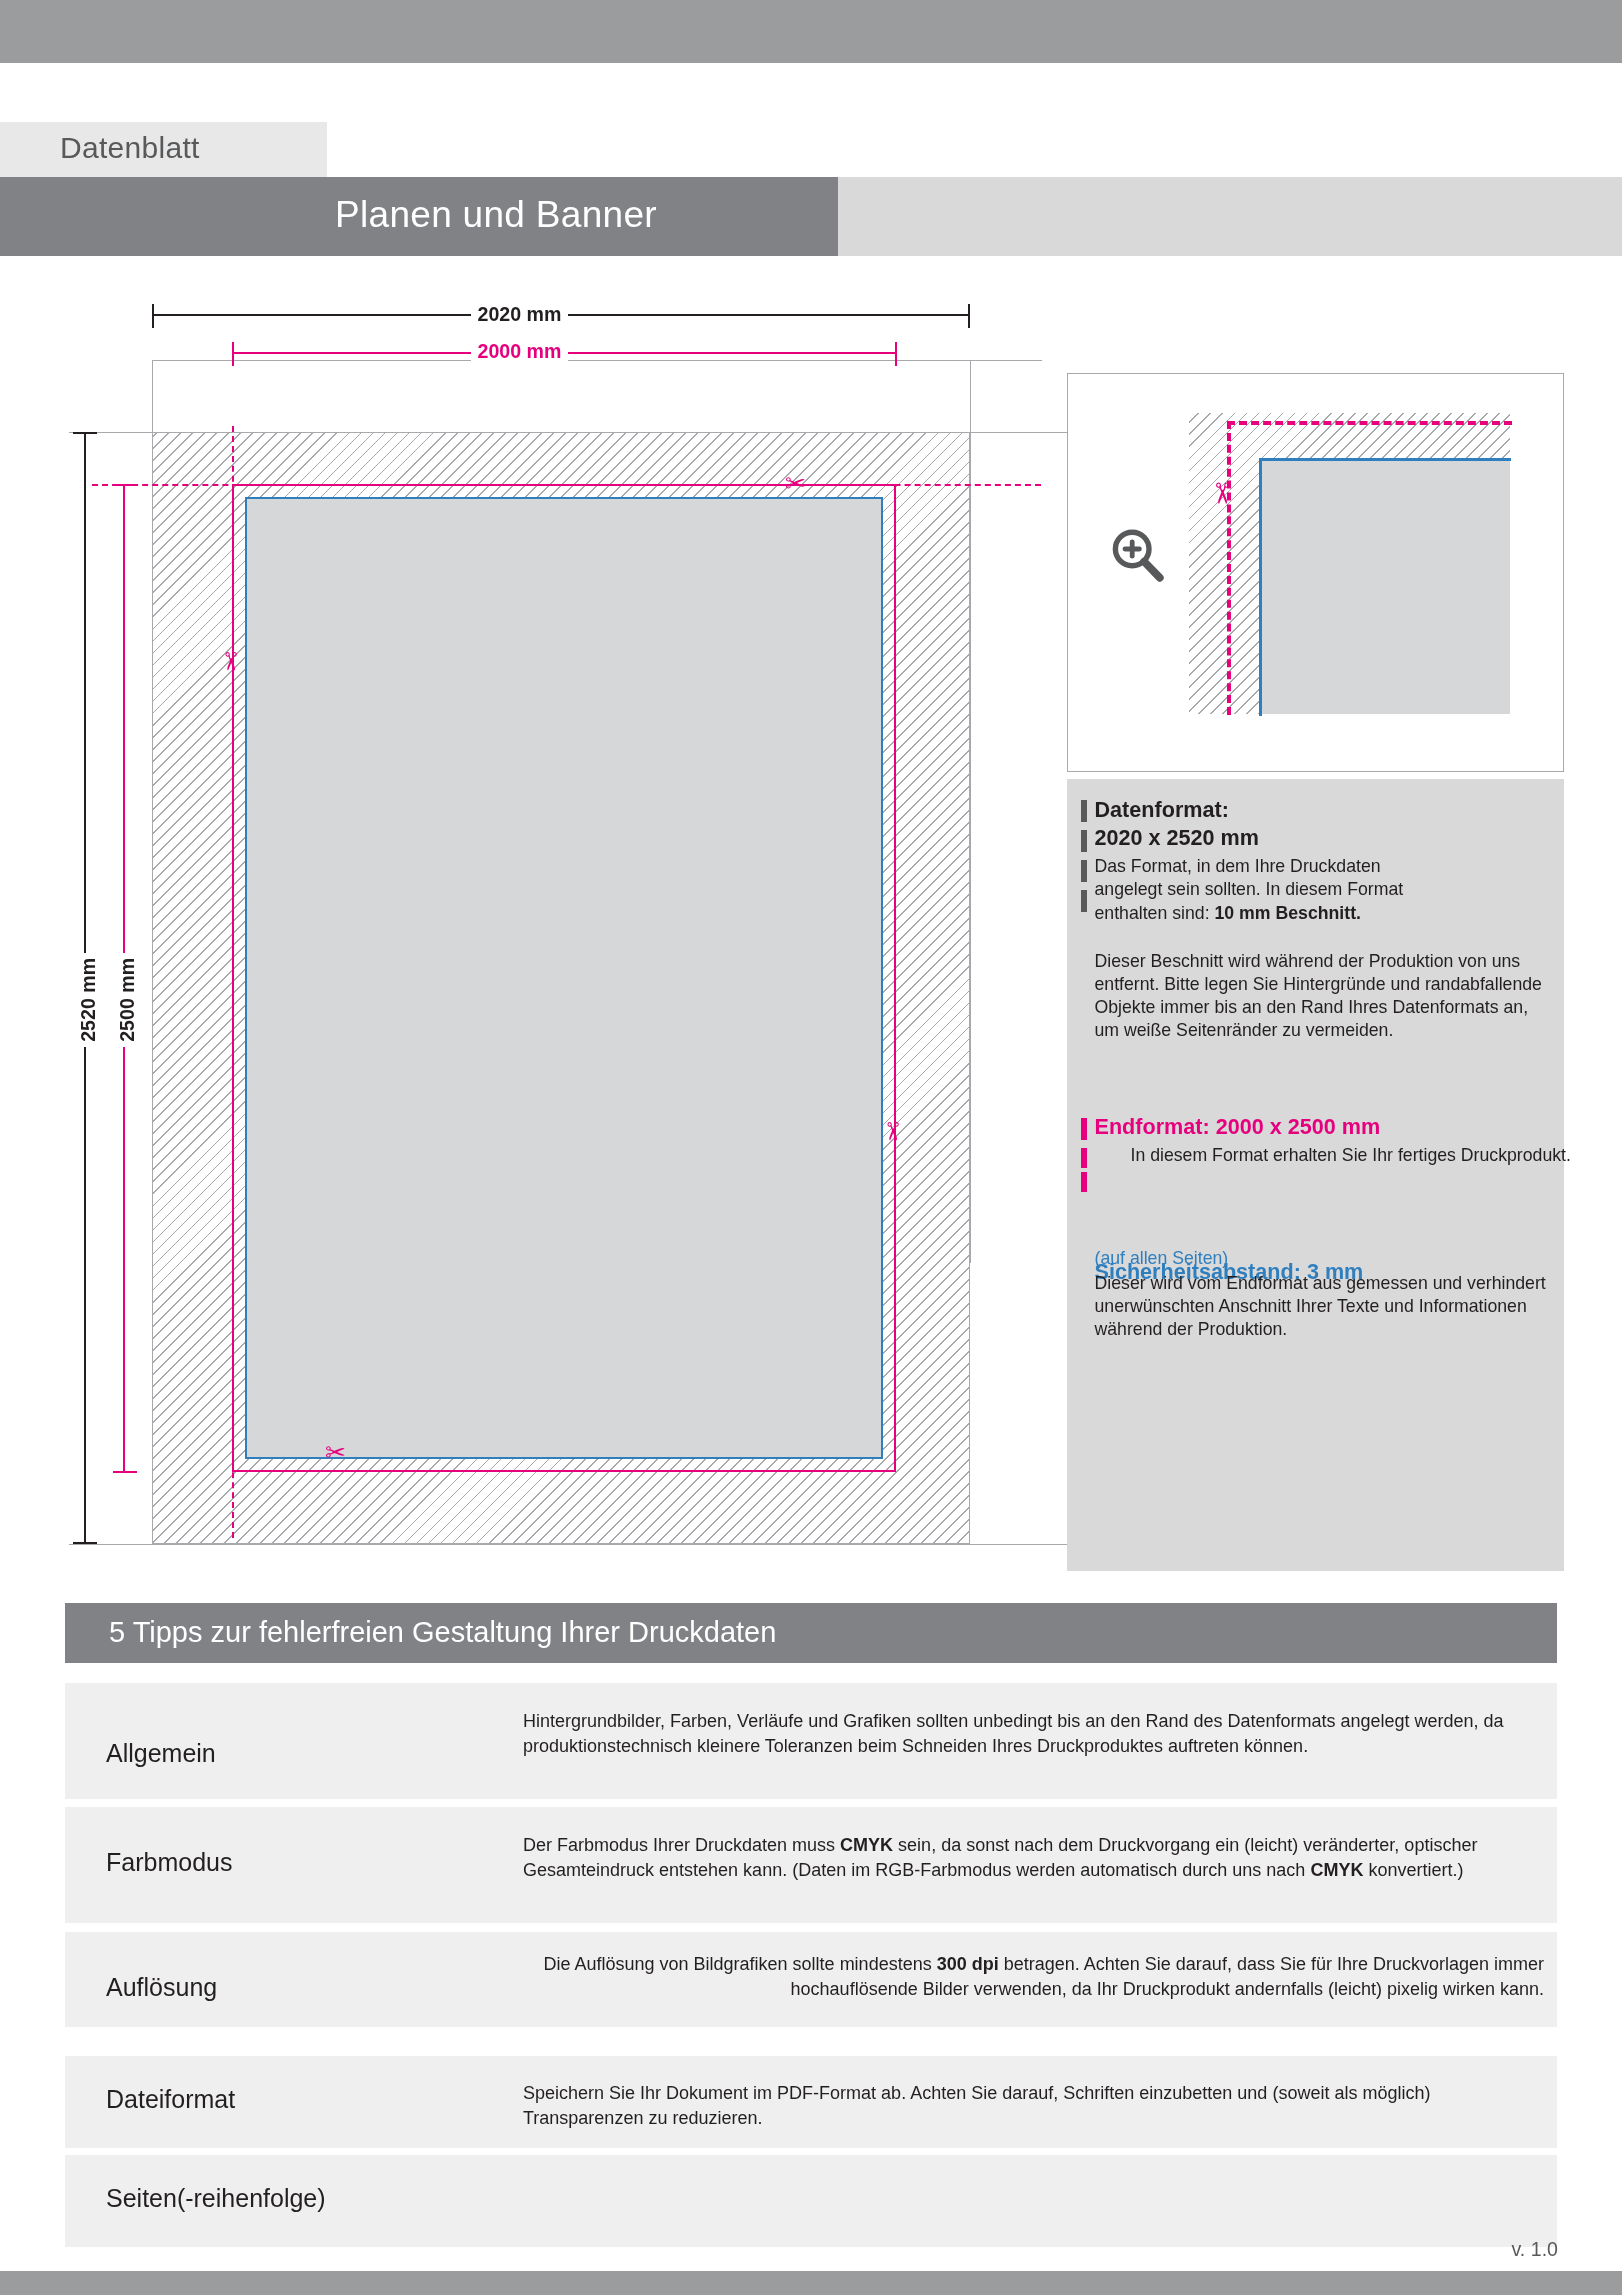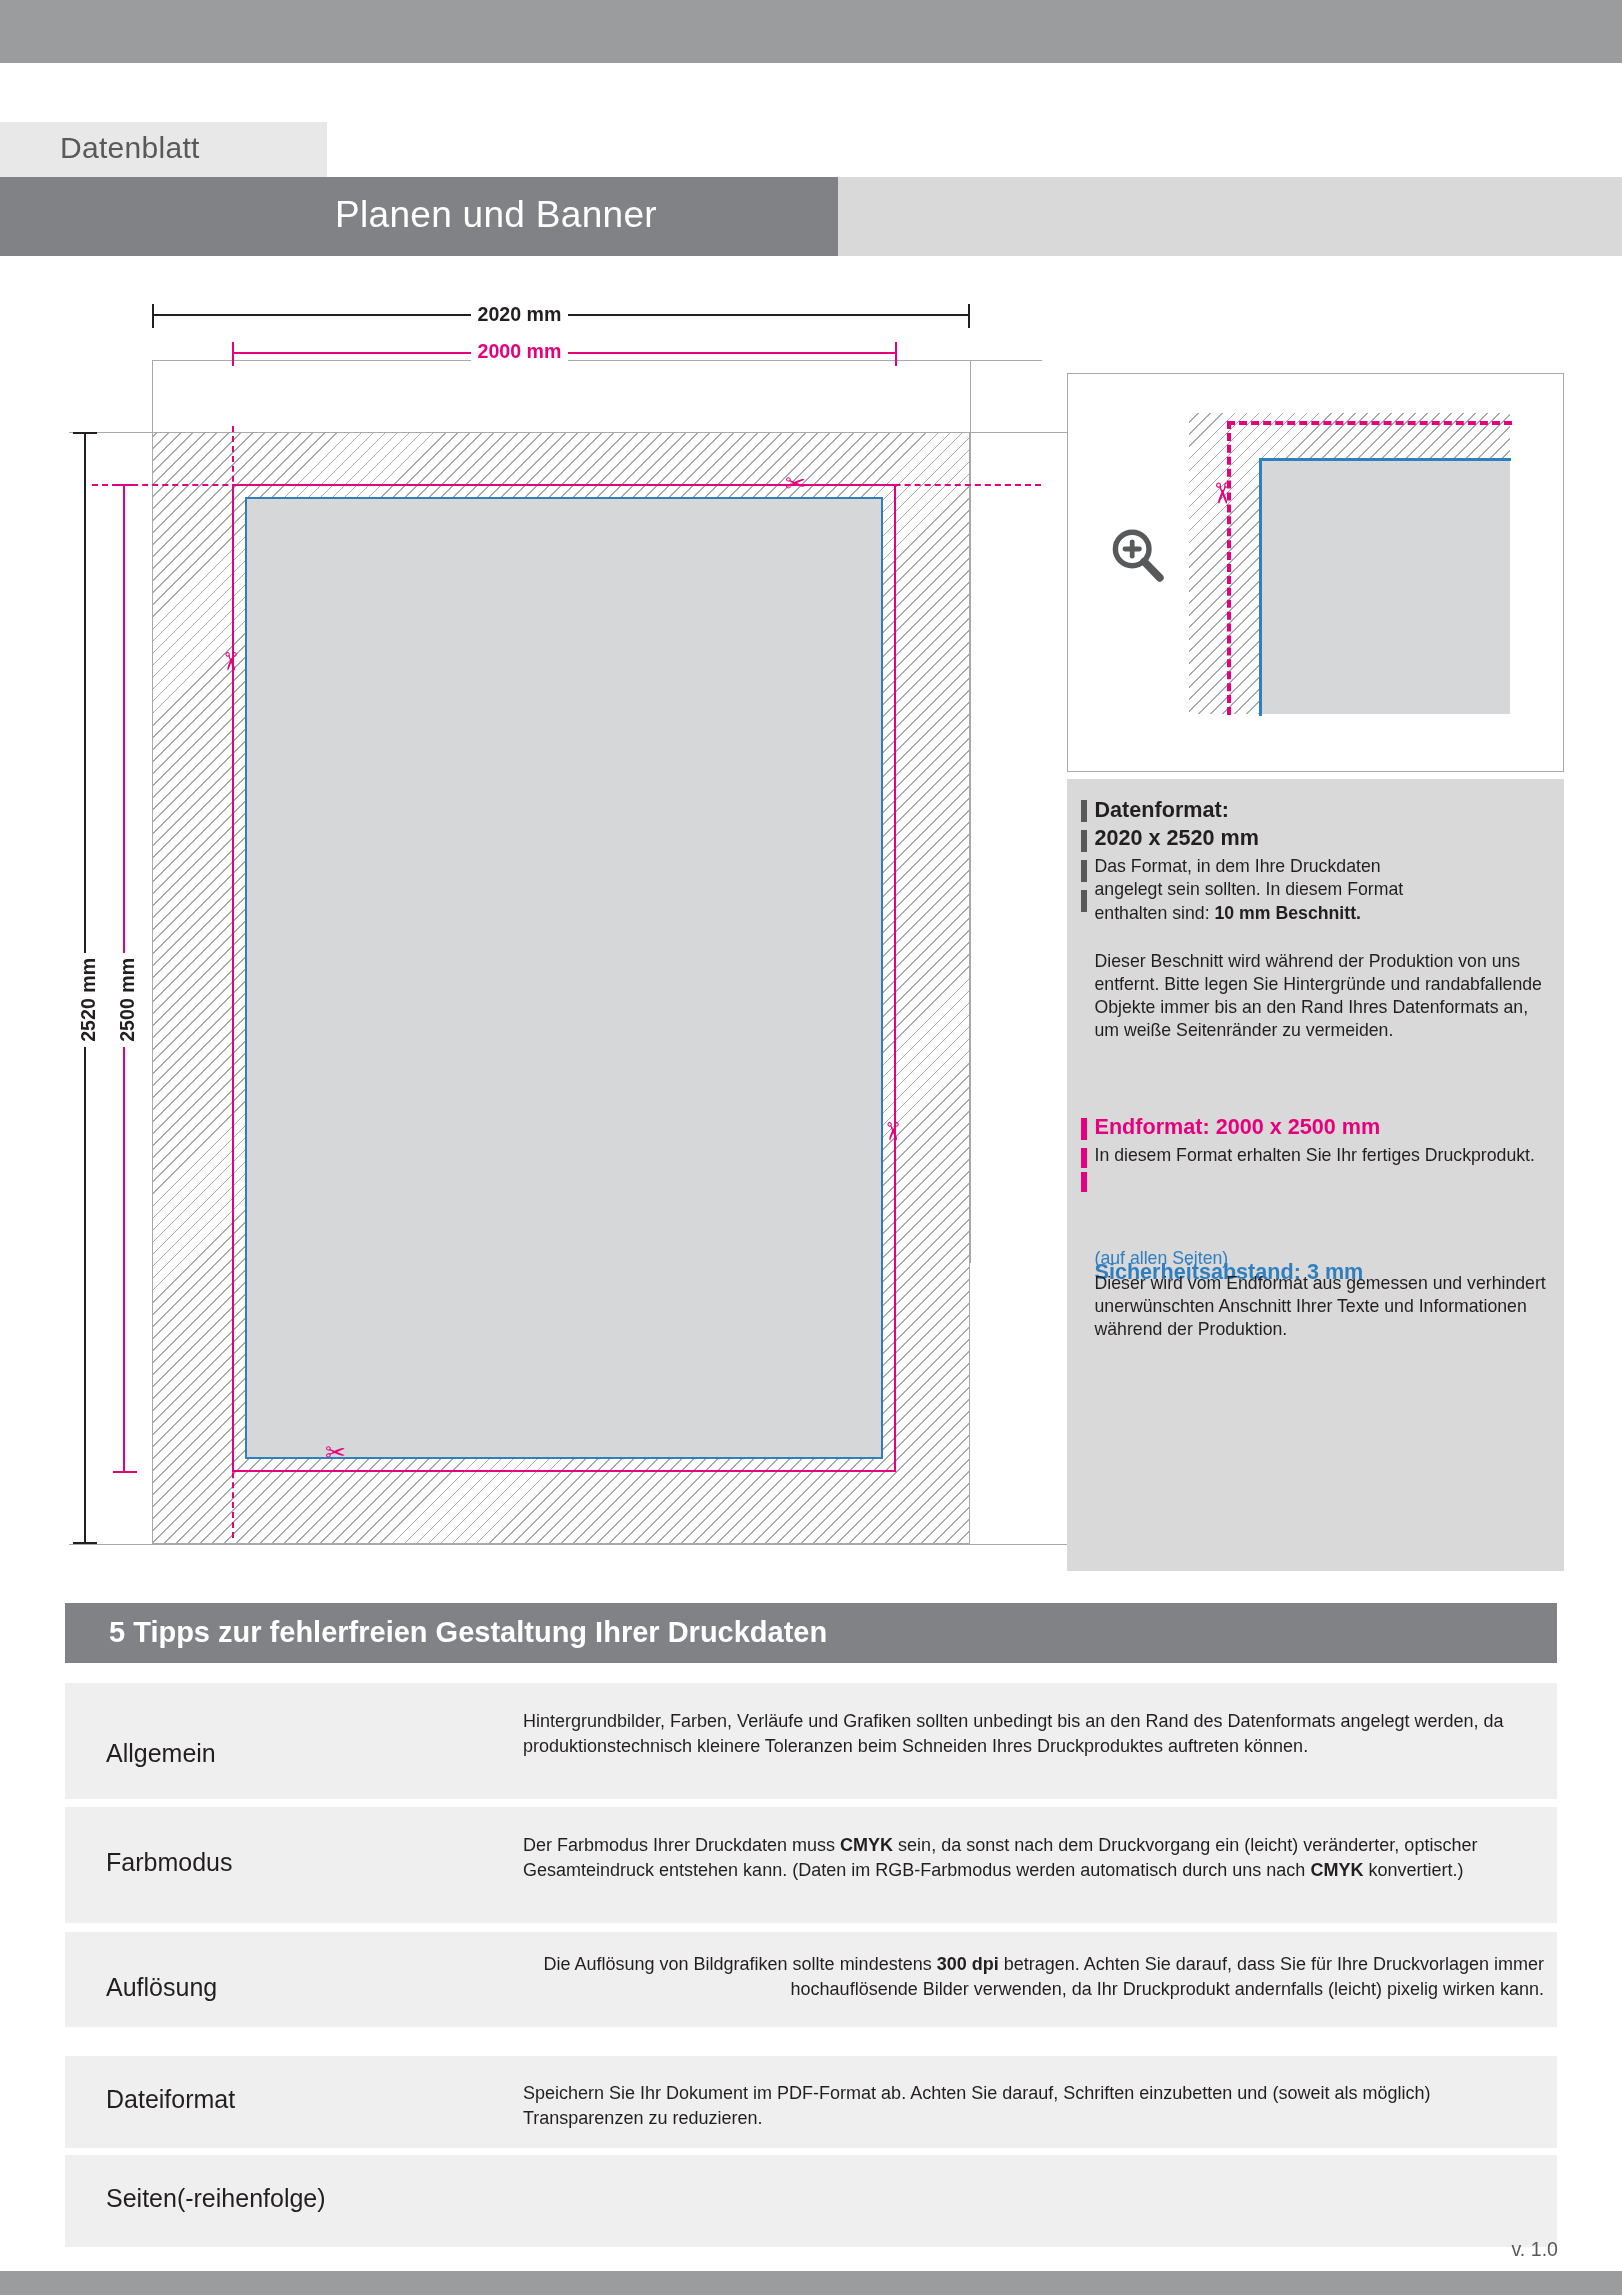--- a/index.html
+++ b/index.html
@@ -220,21 +220,21 @@
 
   
   .tips-header {
     position: absolute;
     left: 65px; top: 1603px;
     width: 1492px; height: 60px;
     background: #808285;
   }
   .tips-header span {
     position: absolute; left: 44px; top: 13px;
-    font-size: 29px; color: #ffffff; font-weight: bold;
+    font-size: 29px; color: #ffffff;
   }
   .tip-row {
     position: absolute;
     left: 65px;
     width: 1492px;
     background: #efefef;
   }
   .tip-name {
     position: absolute;
     left: 41px; 
@@ -364,21 +364,21 @@
     <div class="info-p">Dieser Beschnitt wird während der Produktion von uns entfernt. Bitte legen Sie Hintergründe und randabfallende Objekte immer bis an den Rand Ihres Datenformats an, um weiße Seitenränder zu vermeiden.</div>
   </div>
 
   <div class="tickmark pink" style="left:14.4px; top:339px; height:22px;"></div>
   <div class="tickmark pink" style="left:14.4px; top:369px; height:19.6px;"></div>
   <div class="tickmark pink" style="left:14.4px; top:393px; height:19.6px;"></div>
 
   <div class="blk" style="top:335px;">
     <div class="info-h-pink">Endformat: 2000  x 2500 mm</div>
   </div>
-  <div class="blk" style="top:365px;">
+  <div class="blk" style="top:365px;margin-left:36px;">
     <div class="info-p">In diesem Format erhalten Sie Ihr fertiges Druckprodukt.</div>
   </div>
 
   <div class="blk" style="top:440px;margin-top:40px;">
     <div class="info-h-blue">Sicherheitsabstand: 3 mm</div>
   </div>
   <div class="blk" style="top:469px;">
     <div class="info-sub-blue">(auf allen Seiten)</div>
   </div>
   <div class="blk" style="top:493px;">

